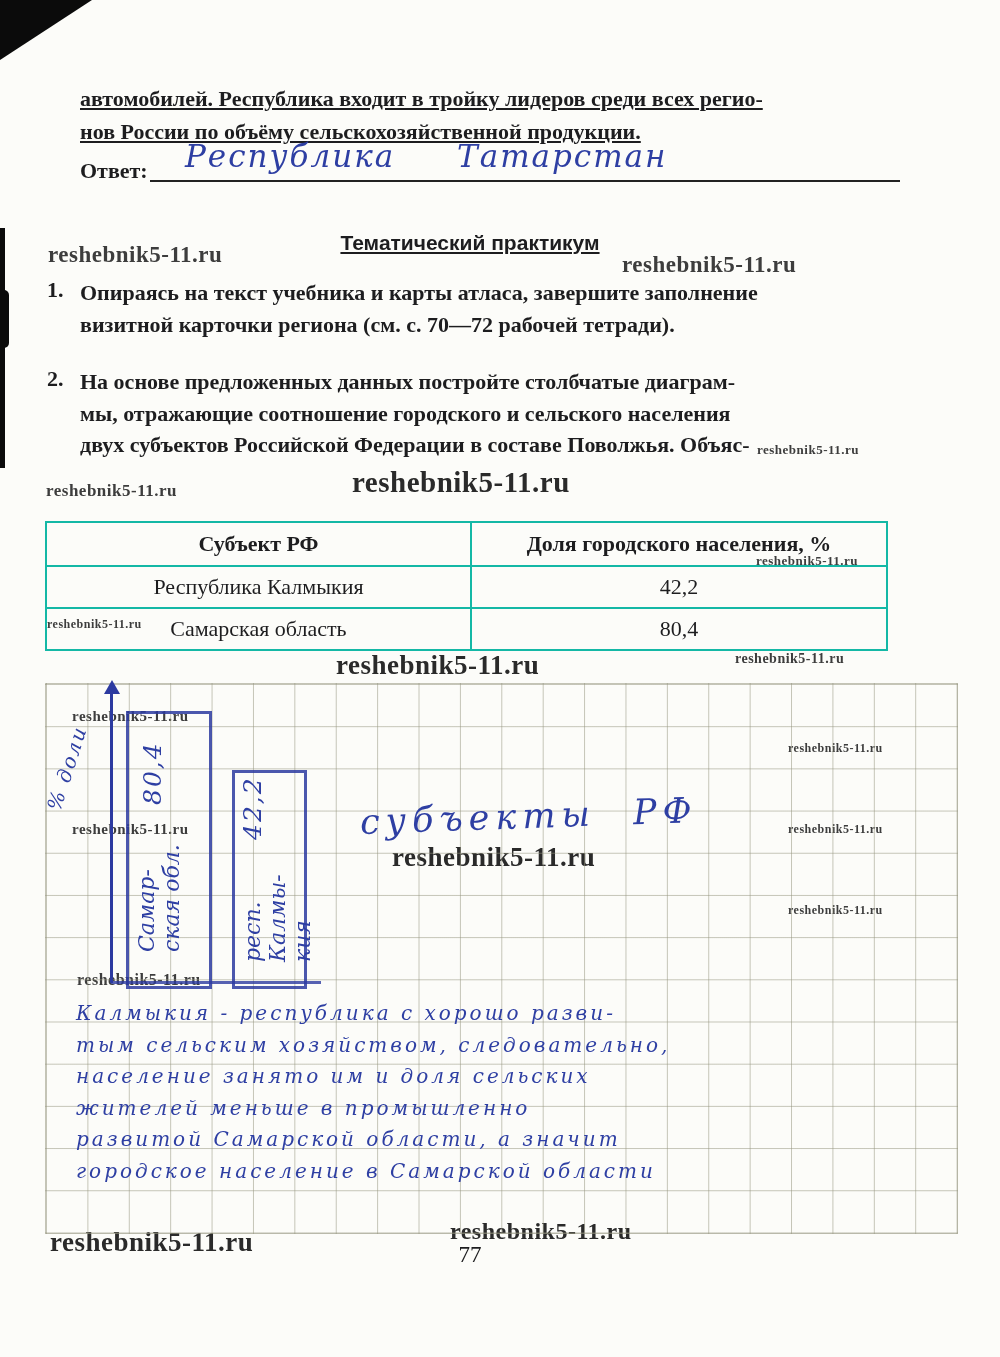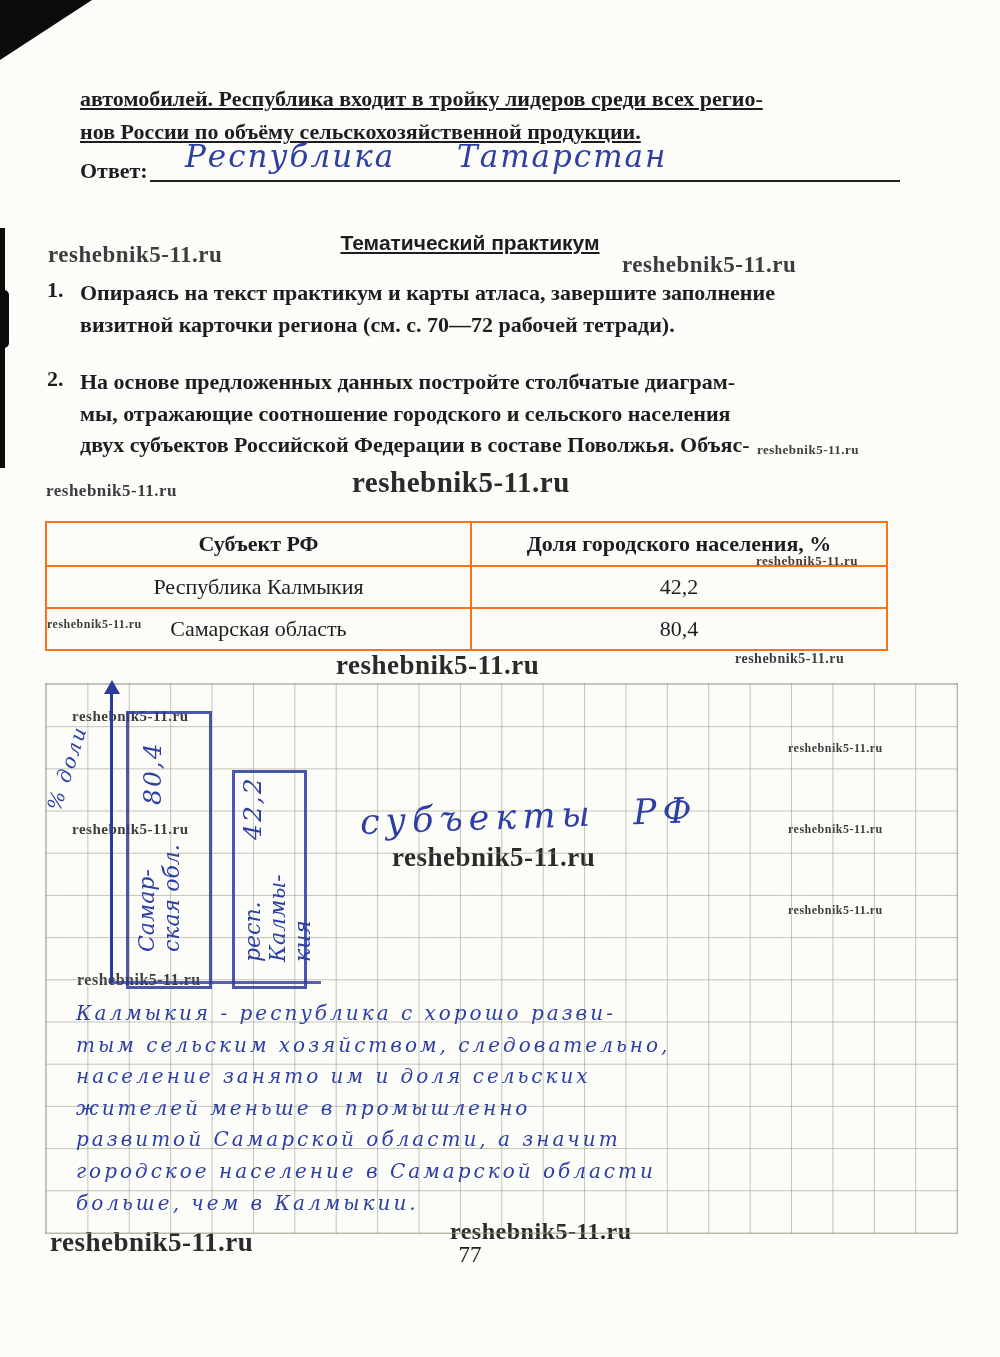--- a/index.html
+++ b/index.html
@@ -7,21 +7,21 @@
         font-family:"Liberation Serif",serif;}
   .abs{position:absolute;}
   .print{font-family:"Liberation Serif",serif;font-weight:700;color:#1d1d1f;font-size:22px;}
   .wm{position:absolute;font-family:"Liberation Serif",serif;font-weight:700;color:#3d3d3d;
       white-space:nowrap;letter-spacing:0.5px;}
   .wm-dark{color:#2a2a2a;}
   .hw{font-family:"DejaVu Serif",serif;font-style:italic;color:#2e3fa3;white-space:nowrap;}
   .artifact{position:absolute;background:#0b0b0b;}
   .title{font-family:"Liberation Sans",sans-serif;font-weight:700;font-size:21px;color:#1d1d1f;}
   .subjects-table{border-collapse:collapse;table-layout:fixed;background:transparent;}
-  .subjects-table td{border:2px solid #f97316;font-size:22px;color:#1d1d1f;text-align:center;
+  .subjects-table td{border:2px solid #14b8a6;font-size:22px;color:#1d1d1f;text-align:center;
       vertical-align:middle;padding:0 24px;}
   .subjects-table td.th{font-weight:700;height:42px;}
   .subjects-table td.body{height:40px;font-weight:400;}
   .grid{background-image:
       linear-gradient(to right, rgba(150,150,128,0.55) 1px, transparent 1px),
       linear-gradient(to bottom, rgba(150,150,128,0.55) 1px, transparent 1px);
       background-size:41.4px 42.2px;
       border:1px solid rgba(150,150,128,0.55);}
   .ink{background:#2c3aa0;}
   .bar{border:3px solid rgba(44,58,160,0.85);background:transparent;}
@@ -63,21 +63,21 @@
   <span class="wm wm-dark" style="left:392px;top:842px;font-size:27px;">reshebnik5-11.ru</span>
   <span class="wm" style="left:788px;top:903px;font-size:12px;">reshebnik5-11.ru</span>
   <span class="wm" style="left:77px;top:971px;font-size:16px;">reshebnik5-11.ru</span>
   <span class="wm wm-dark" style="left:50px;top:1227px;font-size:27px;">reshebnik5-11.ru</span>
   <span class="wm wm-dark" style="left:450px;top:1218px;font-size:24px;">reshebnik5-11.ru</span>
 
   <div class="title abs" style="left:0;top:231px;width:940px;text-align:center;text-decoration:underline;">Тематический практикум</div>
 
   <span class="print abs" style="left:47px;top:277px;">1.</span>
   <div class="print abs" style="left:80px;top:277px;line-height:31.5px;">
-    <div>Опираясь на текст практикум и карты атласа, завершите заполнение</div>
+    <div>Опираясь на текст учебника и карты атласа, завершите заполнение</div>
     <div>визитной карточки региона (см. с. 70—72 рабочей тетради).</div>
   </div>
 
   <span class="print abs" style="left:47px;top:366px;">2.</span>
   <div class="print abs" style="left:80px;top:366px;line-height:31.5px;">
     <div>На основе предложенных данных постройте столбчатые  диаграм-</div>
     <div>мы, отражающие соотношение городского и сельского населения</div>
     <div>двух субъектов Российской Федерации в составе Поволжья. Объяс-</div>
   </div>
 
@@ -126,18 +126,17 @@
 
   <span class="hw abs" style="left:360px;top:796px;font-size:35px;letter-spacing:6px;word-spacing:20px;transform:rotate(-2deg);">субъекты РФ</span>
 
   <div class="hw abs expl" style="left:76px;top:998px;width:890px;font-size:20px;letter-spacing:3px;">
     <div>Калмыкия - республика с хорошо разви-</div>
     <div>тым сельским хозяйством, следовательно,</div>
     <div>население занято им и доля сельских</div>
     <div>жителей меньше в промышленно</div>
     <div>развитой Самарской области, а значит</div>
     <div>городское население в Самарской области</div>
-    <div>больше, чем в Калмыкии.</div>
   </div>
 
   <div class="abs" style="left:0;top:1242px;width:940px;text-align:center;font-size:23px;color:#1d1d1f;font-family:'Liberation Serif',serif;">77</div>
 
 </div>
 
 </body></html>

